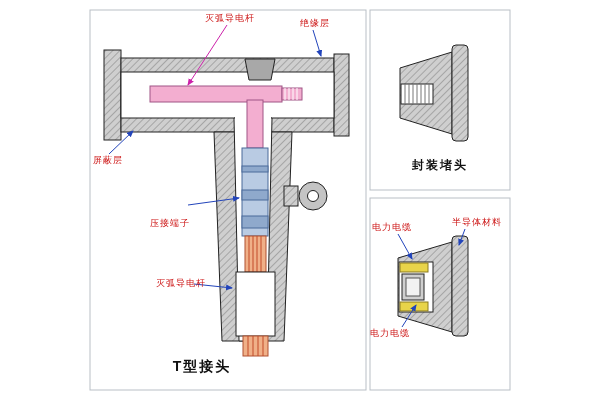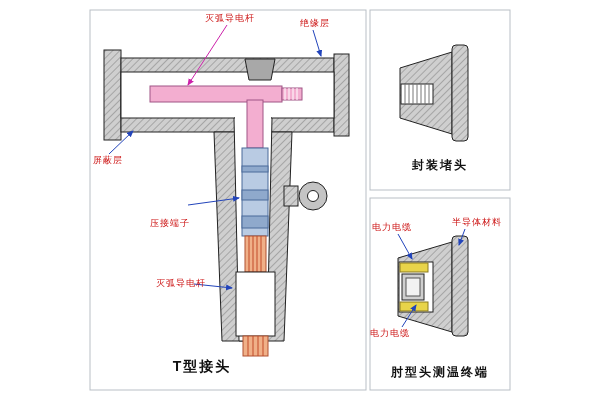--- a/index.html
+++ b/index.html
@@ -139,15 +139,14 @@
   <span class="lbl" style="left:300px;top:18px">绝缘层</span>
   <span class="lbl" style="left:93px;top:155px">屏蔽层</span>
   <span class="lbl" style="left:150px;top:218px">压接端子</span>
   <span class="lbl" style="left:156px;top:278px">灭弧导电杆</span>
   <span class="lbl" style="left:372px;top:222px">电力电缆</span>
   <span class="lbl" style="left:452px;top:217px">半导体材料</span>
   <span class="lbl" style="left:370px;top:328px">电力电缆</span>
 
   <div class="caption" style="left:90px;top:358px;width:224px">T型接头</div>
   <div class="caption small" style="left:370px;top:157px;width:140px">封装堵头</div>
-  <div class="caption small" style="left:370px;top:364px;width:140px">肘型头测温终端</div>
 
 </div>
 
 </body></html>

